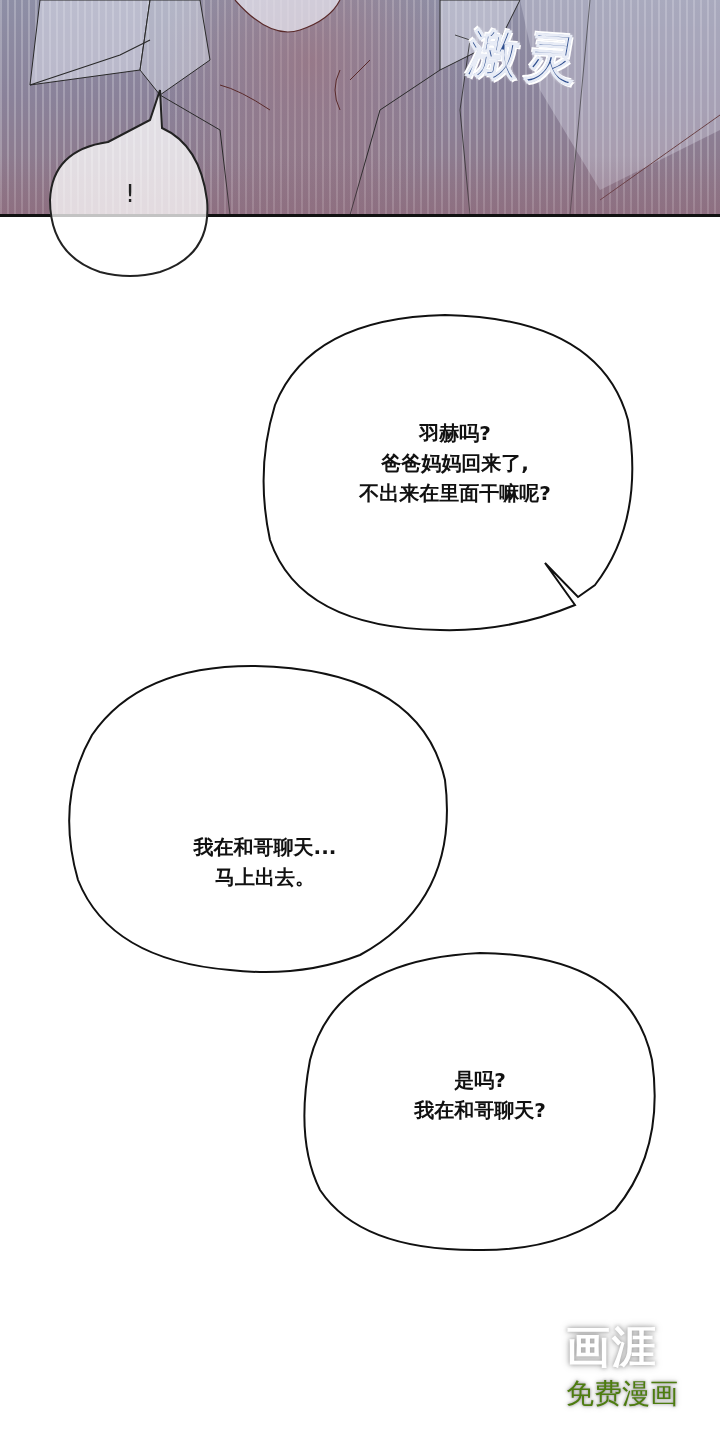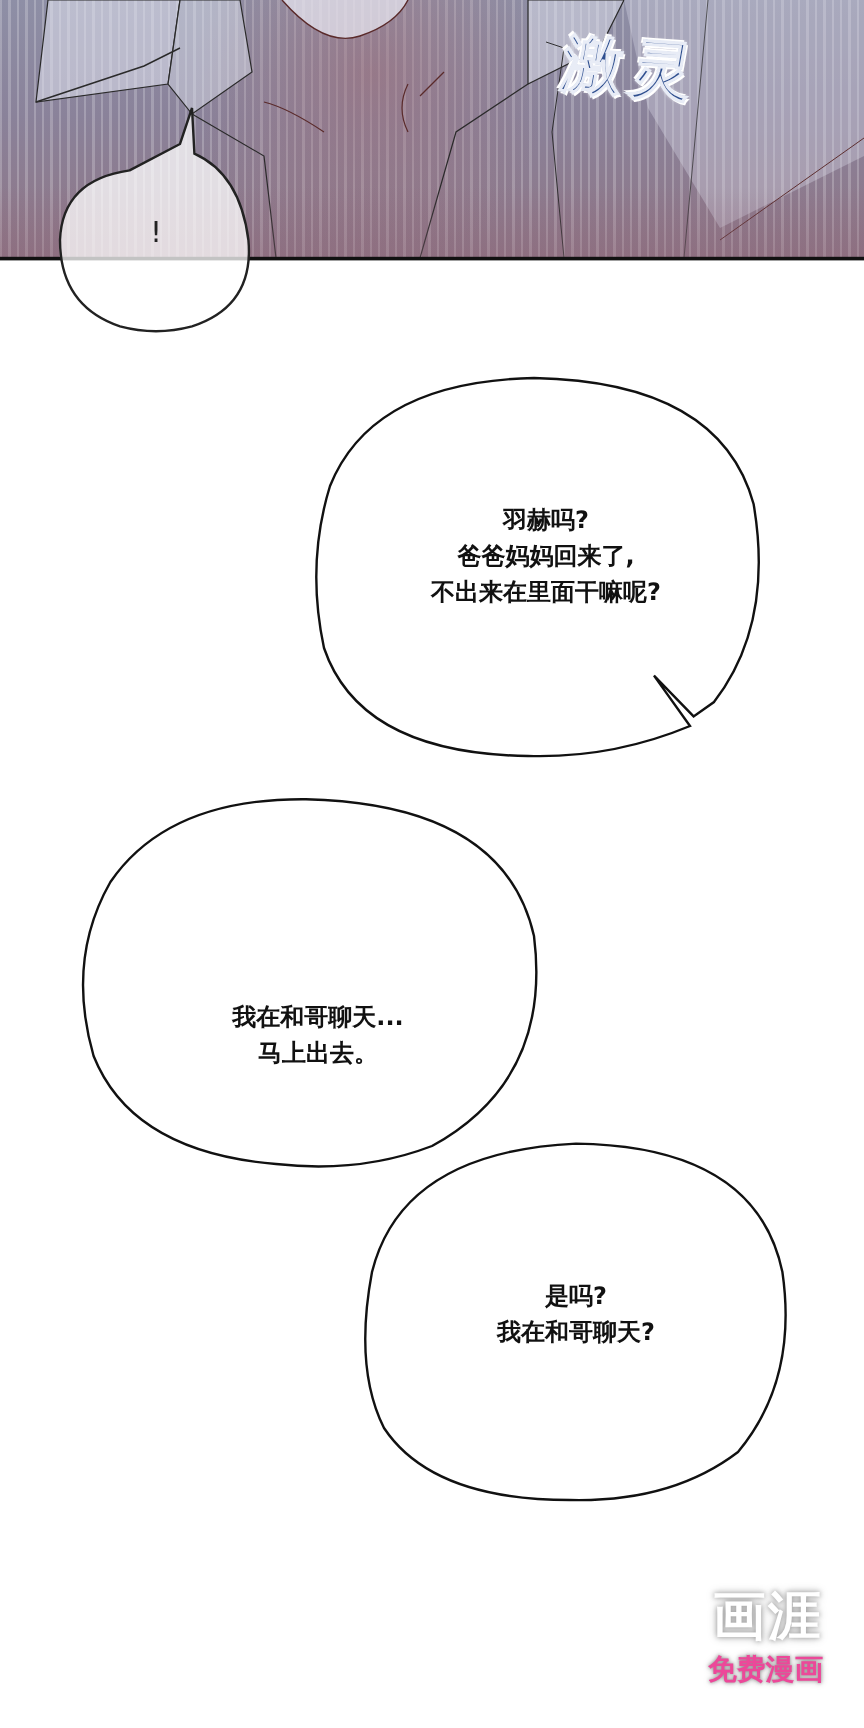--- a/index.html
+++ b/index.html
@@ -30,25 +30,25 @@
       font-family: "DejaVu Sans", sans-serif;
     }
     .bubble-svg { position: absolute; left: 0; top: 0; }
     .bubble-text {
       position: absolute; text-align: center; color: #111; font-size: 20px;
       line-height: 30px; font-family: "DejaVu Sans", sans-serif; font-weight: bold;
       white-space: pre;
     }
     .exclaim { position: absolute; left: 120px; top: 180px; width: 20px; text-align: center;
                font-size: 24px; color: #222; font-family: "DejaVu Sans", sans-serif; }
-    .watermark { position: absolute; left: 566px; top: 1318px; width: 120px; text-align: right; }
+    .watermark { position: absolute; left: 566px; top: 1318px; width: 120px; text-align: left; }
     .wm-logo { font-size: 44px; font-weight: bold; color: #ffffff; letter-spacing: 2px;
                text-shadow: 0 0 4px #9a9a9a, 0 0 8px #bdbdbd; font-family: "DejaVu Sans", sans-serif; }
-    .wm-sub { font-size: 24px; color: #ec4899; margin-top: -2px;
-              text-shadow: 0 0 3px #8a8a8a, 0 0 6px #bcbcbc; font-family: "DejaVu Sans", sans-serif; font-weight: bold; }
+    .wm-sub { font-size: 28px; color: #4d7c0f; margin-top: -2px;
+              text-shadow: 0 0 3px #8a8a8a, 0 0 6px #bcbcbc; font-family: "DejaVu Sans", sans-serif; }
   </style>
 </head>
 <body>
 
 <div class="panel-top">
   <svg class="art-svg" width="720" height="215">
 
     <path d="M40 0 L150 0 L140 70 L30 85 Z" fill="rgba(225,228,240,0.55)" stroke="#2a2a2a" stroke-width="1"></path>
     <path d="M150 0 L200 0 L210 60 L160 95 L140 70 Z" fill="rgba(225,228,240,0.45)" stroke="#2a2a2a" stroke-width="1"></path>
     <path d="M440 0 L520 0 L500 40 L440 70 Z" fill="rgba(225,228,240,0.5)" stroke="#2a2a2a" stroke-width="1"></path>

